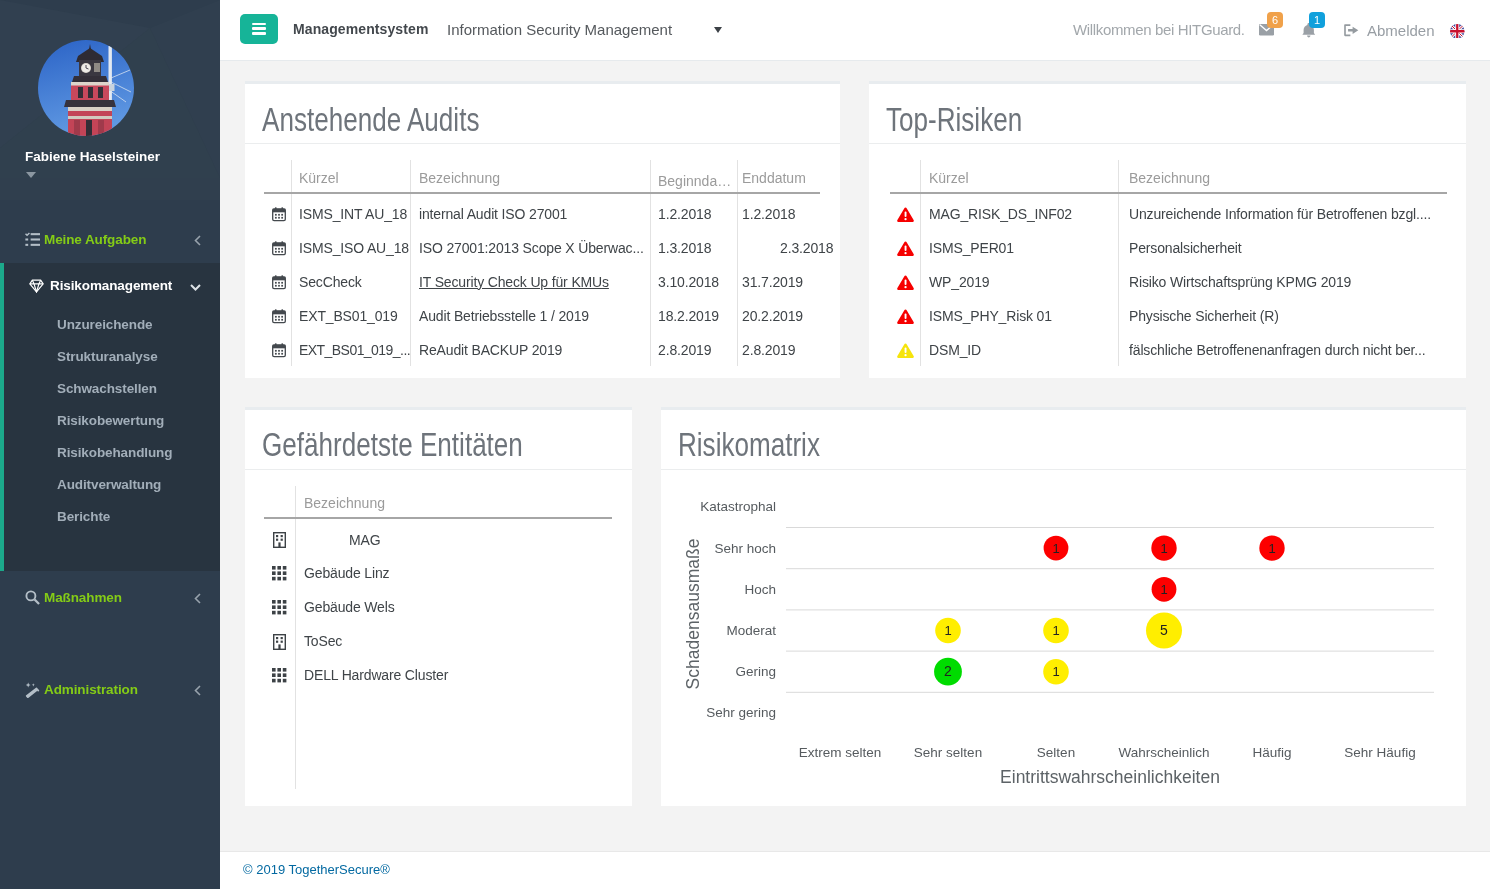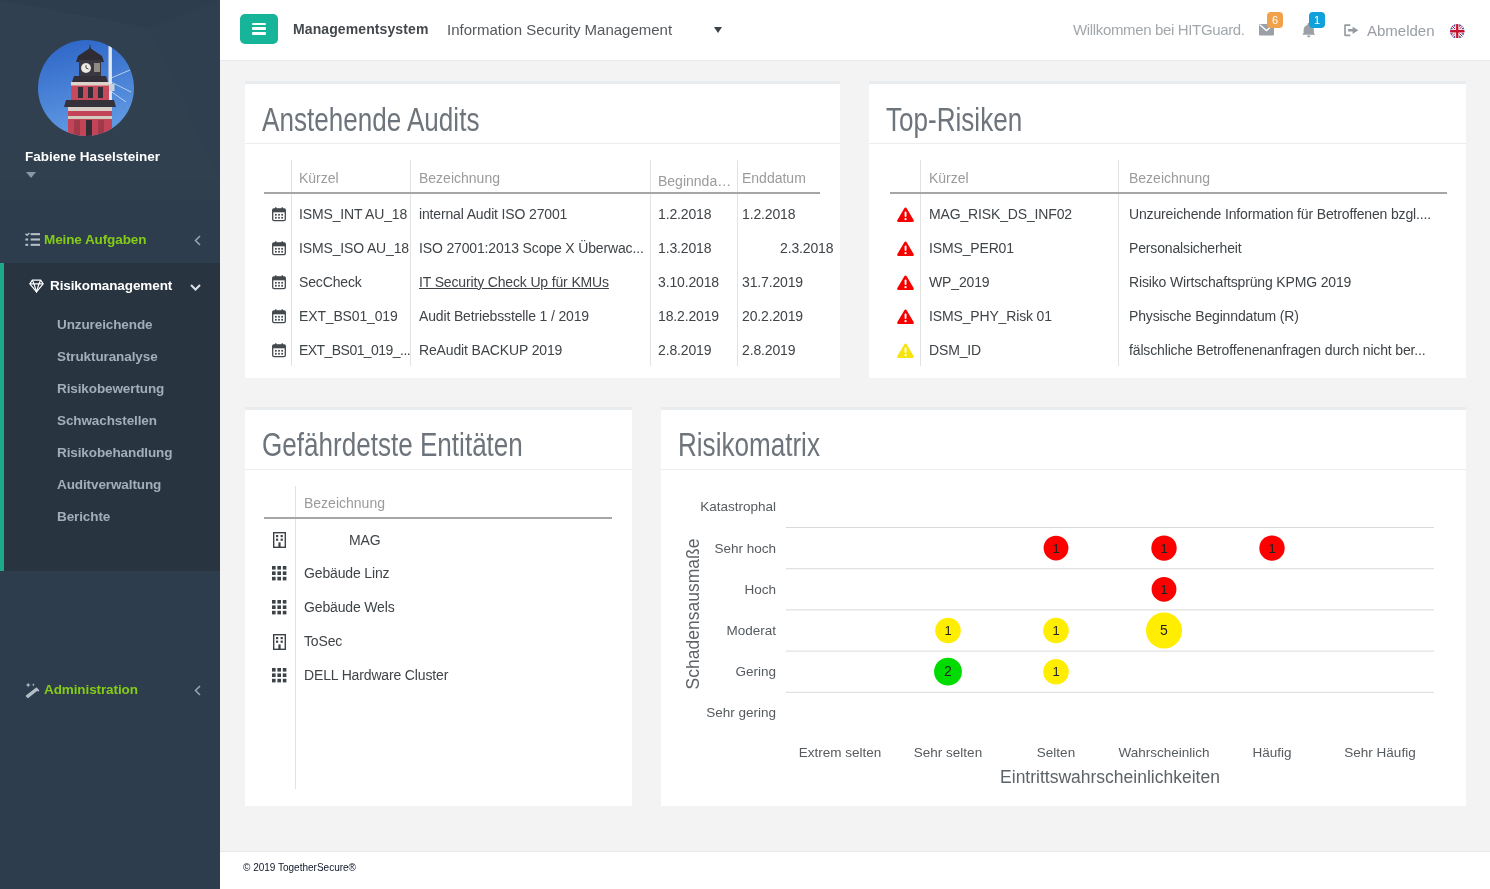--- a/index.html
+++ b/index.html
@@ -45,21 +45,21 @@
 #cardD { left:441px; top:345.5px; width:805px; height:399.5px; }
 
 .vline { position:absolute; width:1px; background:#e2e2e2; }
 .hulight { position:absolute; height:2px; background:#a6a6a6; }
 .th { position:absolute; font-size:14px; color:#9b9b9b; white-space:nowrap; }
 .td { position:absolute; font-size:14px; color:#3f4448; white-space:nowrap; letter-spacing:-0.15px; }
 .rowic { position:absolute; }
 
 
 #footer { position:absolute; left:220px; top:851px; width:1270px; height:38px; background:#fff; border-top:1px solid #e8e8e8; }
-#footer span { position:absolute; left:23px; top:10px; font-size:10px; color:#0f172a; }
+#footer span { position:absolute; left:23px; top:10px; font-size:13px; color:#0369a1; }
 </style>
 </head>
 <body>
 <svg style="position:absolute;width:0;height:0">
   <defs>
     <g id="cal">
       <rect x="0.8" y="1.8" width="14.4" height="13.4" rx="1.6" fill="none" stroke="#44494e" stroke-width="1.5"></rect>
       <rect x="0.8" y="1.8" width="14.4" height="4" fill="#44494e"></rect>
       <rect x="3.4" y="0" width="1.8" height="3.4" rx="0.6" fill="#44494e"></rect>
       <rect x="10.8" y="0" width="1.8" height="3.4" rx="0.6" fill="#44494e"></rect>
@@ -181,28 +181,38 @@
             <path d="M1,5.4 L17,5.4 M6,5.4 L9,15 L12,5.4 L14,1 M6,5.4 L4,1"></path>
           </svg>
         <span class="txt">Risikomanagement</span>
         <svg class="chevL" style="top:21px" width="11" height="7" viewBox="0 0 11 7">
             <path d="M1,1 L5.5,5.5 L10,1" fill="none" stroke="#dde2e6" stroke-width="2"></path>
           </svg>
       </div>
       <div class="sub">
         <a>Unzureichende</a>
         <a>Strukturanalyse</a>
+        <a>Schwachstellen</a>
         <a>Risikobewertung</a>
-        <a>Schwachstellen</a>
         <a>Risikobehandlung</a>
         <a>Auditverwaltung</a>
         <a>Berichte</a>
       </div>
     </div>
 
+    <div class="mitem" style="top:575px;">
+      <svg class="ic" width="15" height="15" viewBox="0 0 16 16" fill="none">
+          <circle cx="6.3" cy="6.3" r="4.8" stroke="#b3bec7" stroke-width="2"></circle>
+          <line x1="10.2" y1="10.2" x2="15" y2="15" stroke="#b3bec7" stroke-width="2.4"></line>
+        </svg>
+      <span class="txt">Maßnahmen</span>
+      <svg class="chevL" width="7" height="11" viewBox="0 0 7 11">
+          <path d="M6,1 L1.5,5.5 L6,10" fill="none" stroke="#97a2ac" stroke-width="1.6"></path>
+        </svg>
+    </div>
     <div class="mitem" style="top:667px;">
       <svg class="ic" width="16" height="16" viewBox="0 0 16 16" fill="#b3bec7">
           <rect x="0.2" y="9.2" width="14" height="3.4" rx="0.8" transform="rotate(-38 7 11)"></rect>
           <path d="M3.2,0.6 L3.9,2.3 L5.6,3 L3.9,3.7 L3.2,5.4 L2.5,3.7 L0.8,3 L2.5,2.3 Z"></path>
           <path d="M8.3,1.3 L8.75,2.4 L9.85,2.85 L8.75,3.3 L8.3,4.4 L7.85,3.3 L6.75,2.85 L7.85,2.4 Z"></path>
           <circle cx="13.2" cy="8.6" r="1"></circle>
         </svg>
       <span class="txt">Administration</span>
       <svg class="chevL" width="7" height="11" viewBox="0 0 7 11">
           <path d="M6,1 L1.5,5.5 L6,10" fill="none" stroke="#97a2ac" stroke-width="1.6"></path>
@@ -309,21 +319,21 @@
       <div class="th" style="left:60px; top:85.5px;">Kürzel</div>
       <div class="th" style="left:260px; top:85.5px;">Bezeichnung</div>
       <div class="hulight" style="left:21px; top:107.5px; width:557px;"></div>
       <div class="td" style="left:60px; top:121.5px;">MAG_RISK_DS_INF02</div>
       <div class="td" style="left:260px; top:121.5px;">Unzureichende Information für Betroffenen bzgl....</div>
       <div class="td" style="left:60px; top:155.5px;">ISMS_PER01</div>
       <div class="td" style="left:260px; top:155.5px;">Personalsicherheit</div>
       <div class="td" style="left:60px; top:189.5px;">WP_2019</div>
       <div class="td" style="left:260px; top:189.5px;">Risiko Wirtschaftsprüng KPMG 2019</div>
       <div class="td" style="left:60px; top:223.5px;">ISMS_PHY_Risk 01</div>
-      <div class="td" style="left:260px; top:223.5px;">Physische Beginndatum (R)</div>
+      <div class="td" style="left:260px; top:223.5px;">Physische Sicherheit (R)</div>
       <div class="td" style="left:60px; top:257.5px;">DSM_ID</div>
       <div class="td" style="left:260px; top:257.5px;">fälschliche Betroffenenanfragen durch nicht ber...</div>
       <svg class="rowic" style="left:28px;top:122.5px" width="17" height="15" viewBox="0 0 17 15">
           <use href="#warnR"></use>
         </svg>
       <svg class="rowic" style="left:28px;top:156.5px" width="17" height="15" viewBox="0 0 17 15">
           <use href="#warnR"></use>
         </svg>
       <svg class="rowic" style="left:28px;top:190.5px" width="17" height="15" viewBox="0 0 17 15">
           <use href="#warnR"></use>

